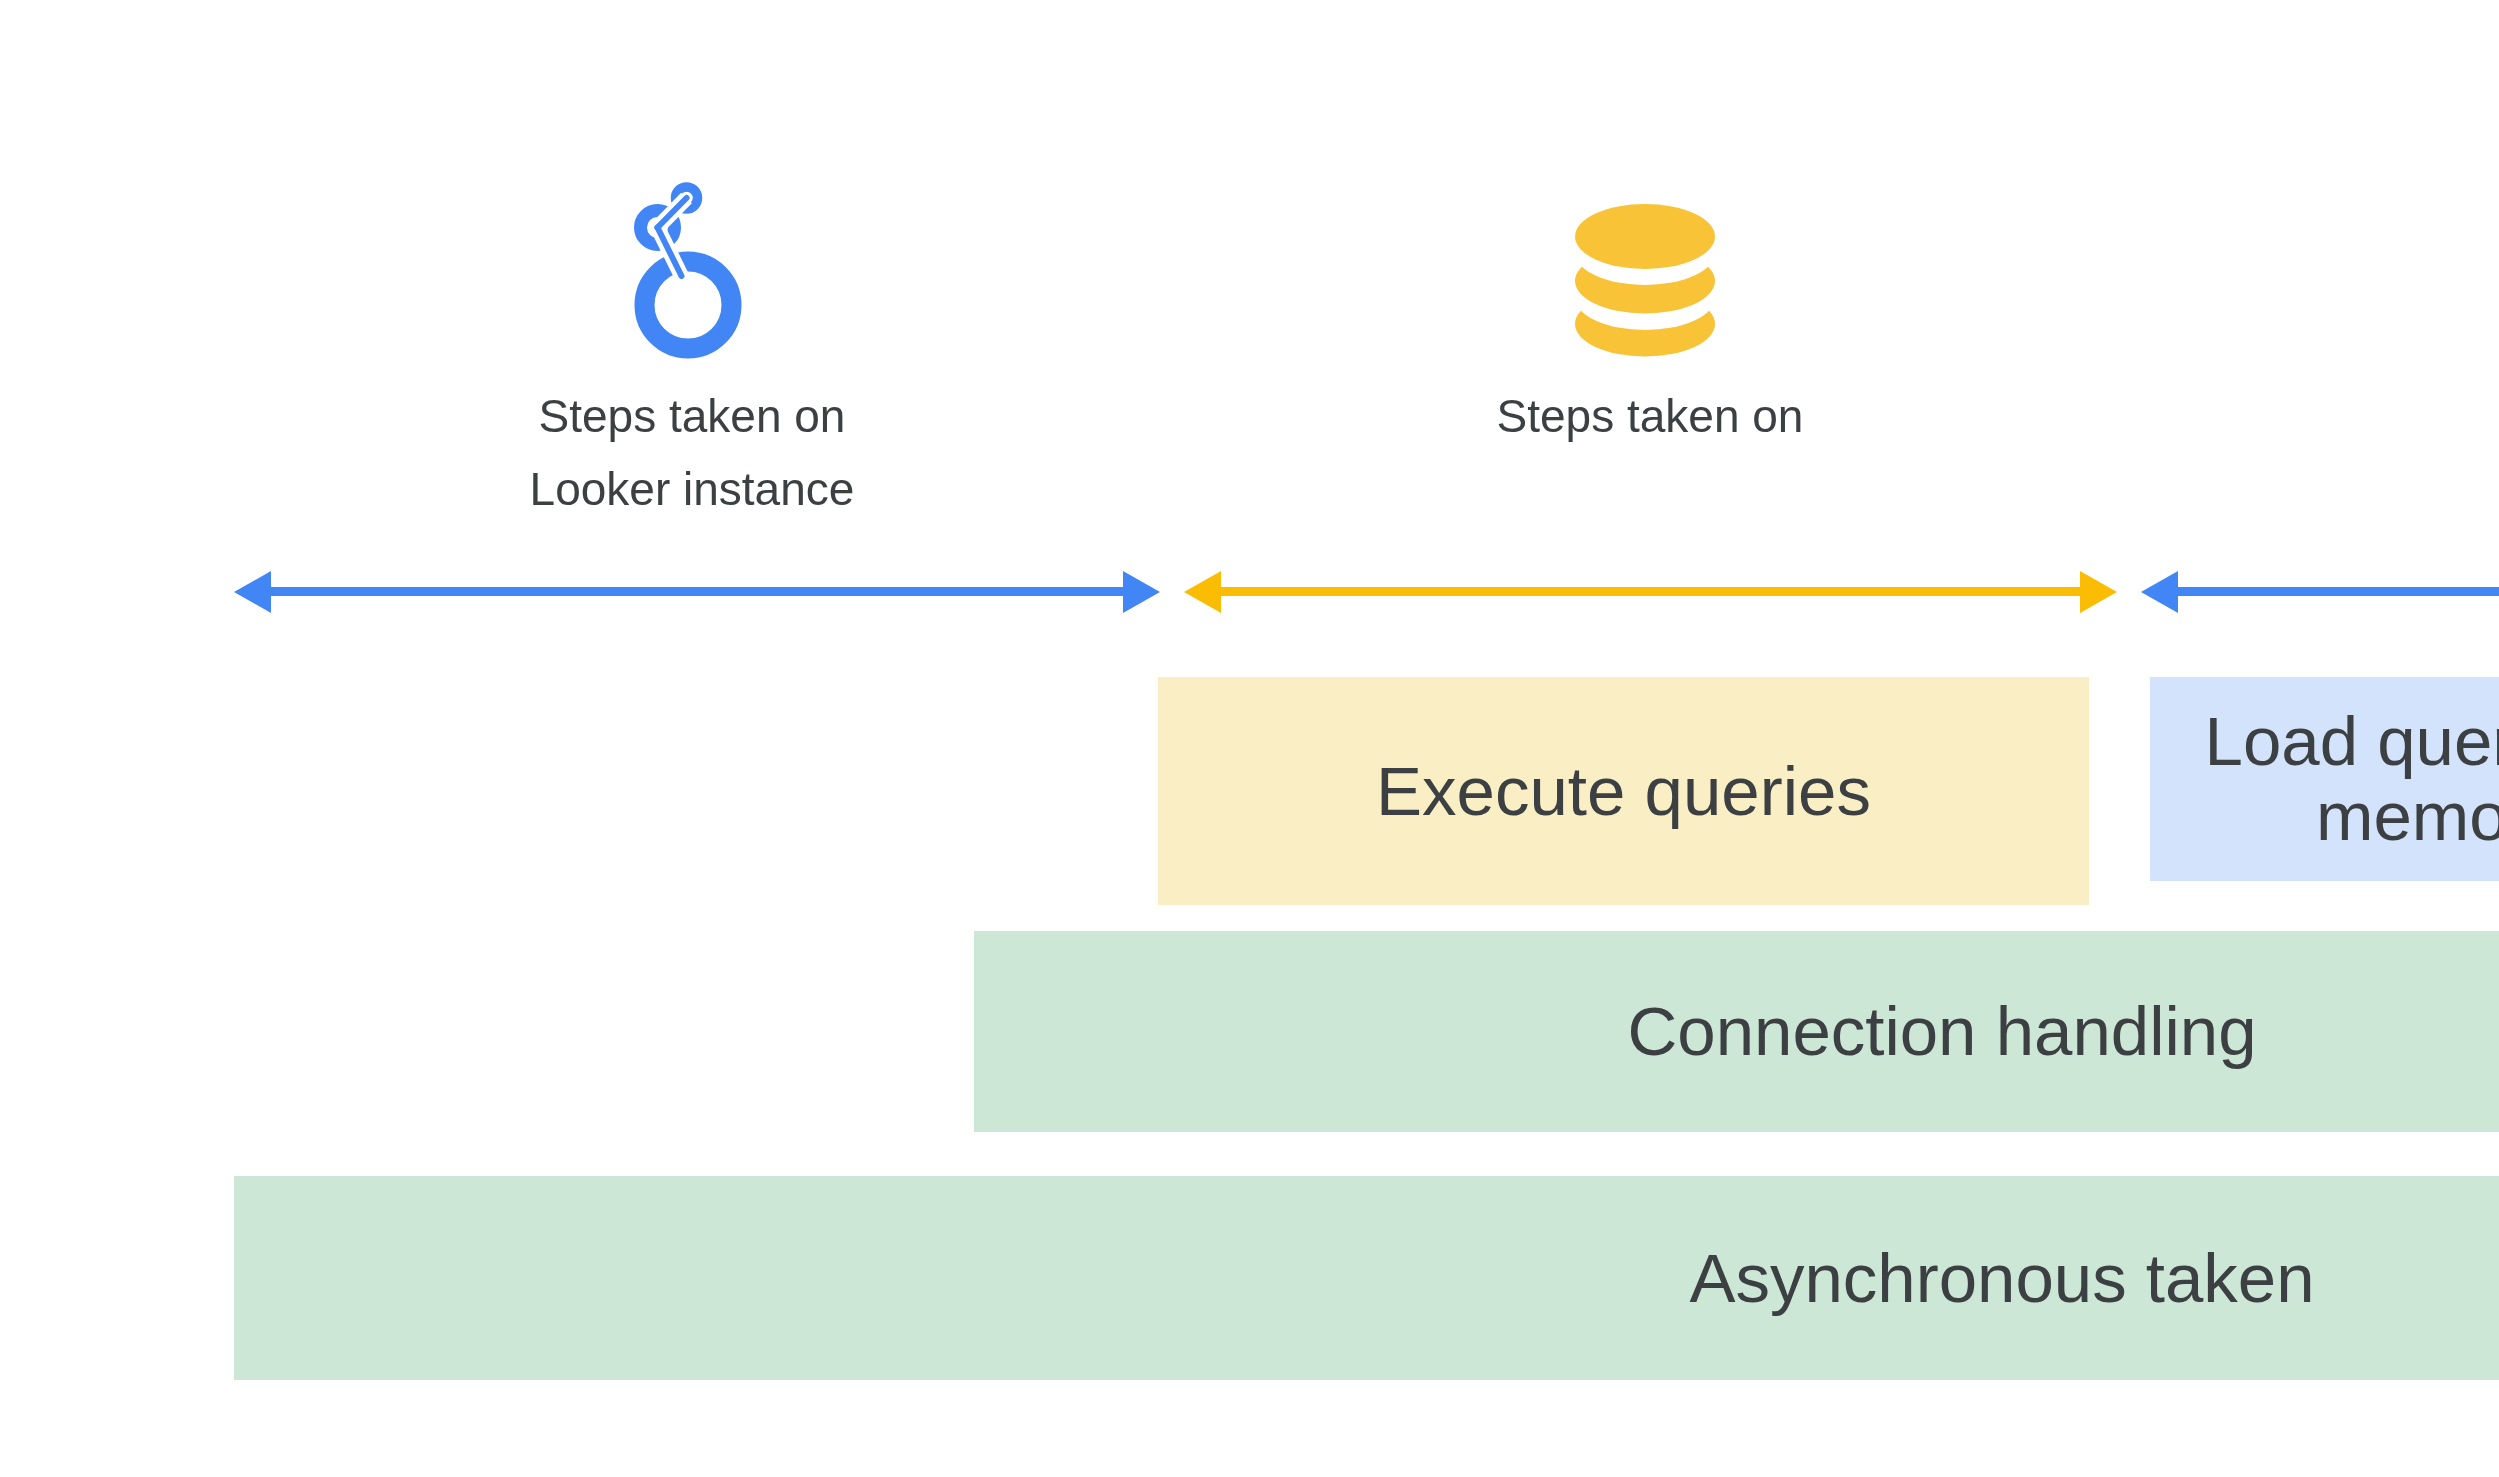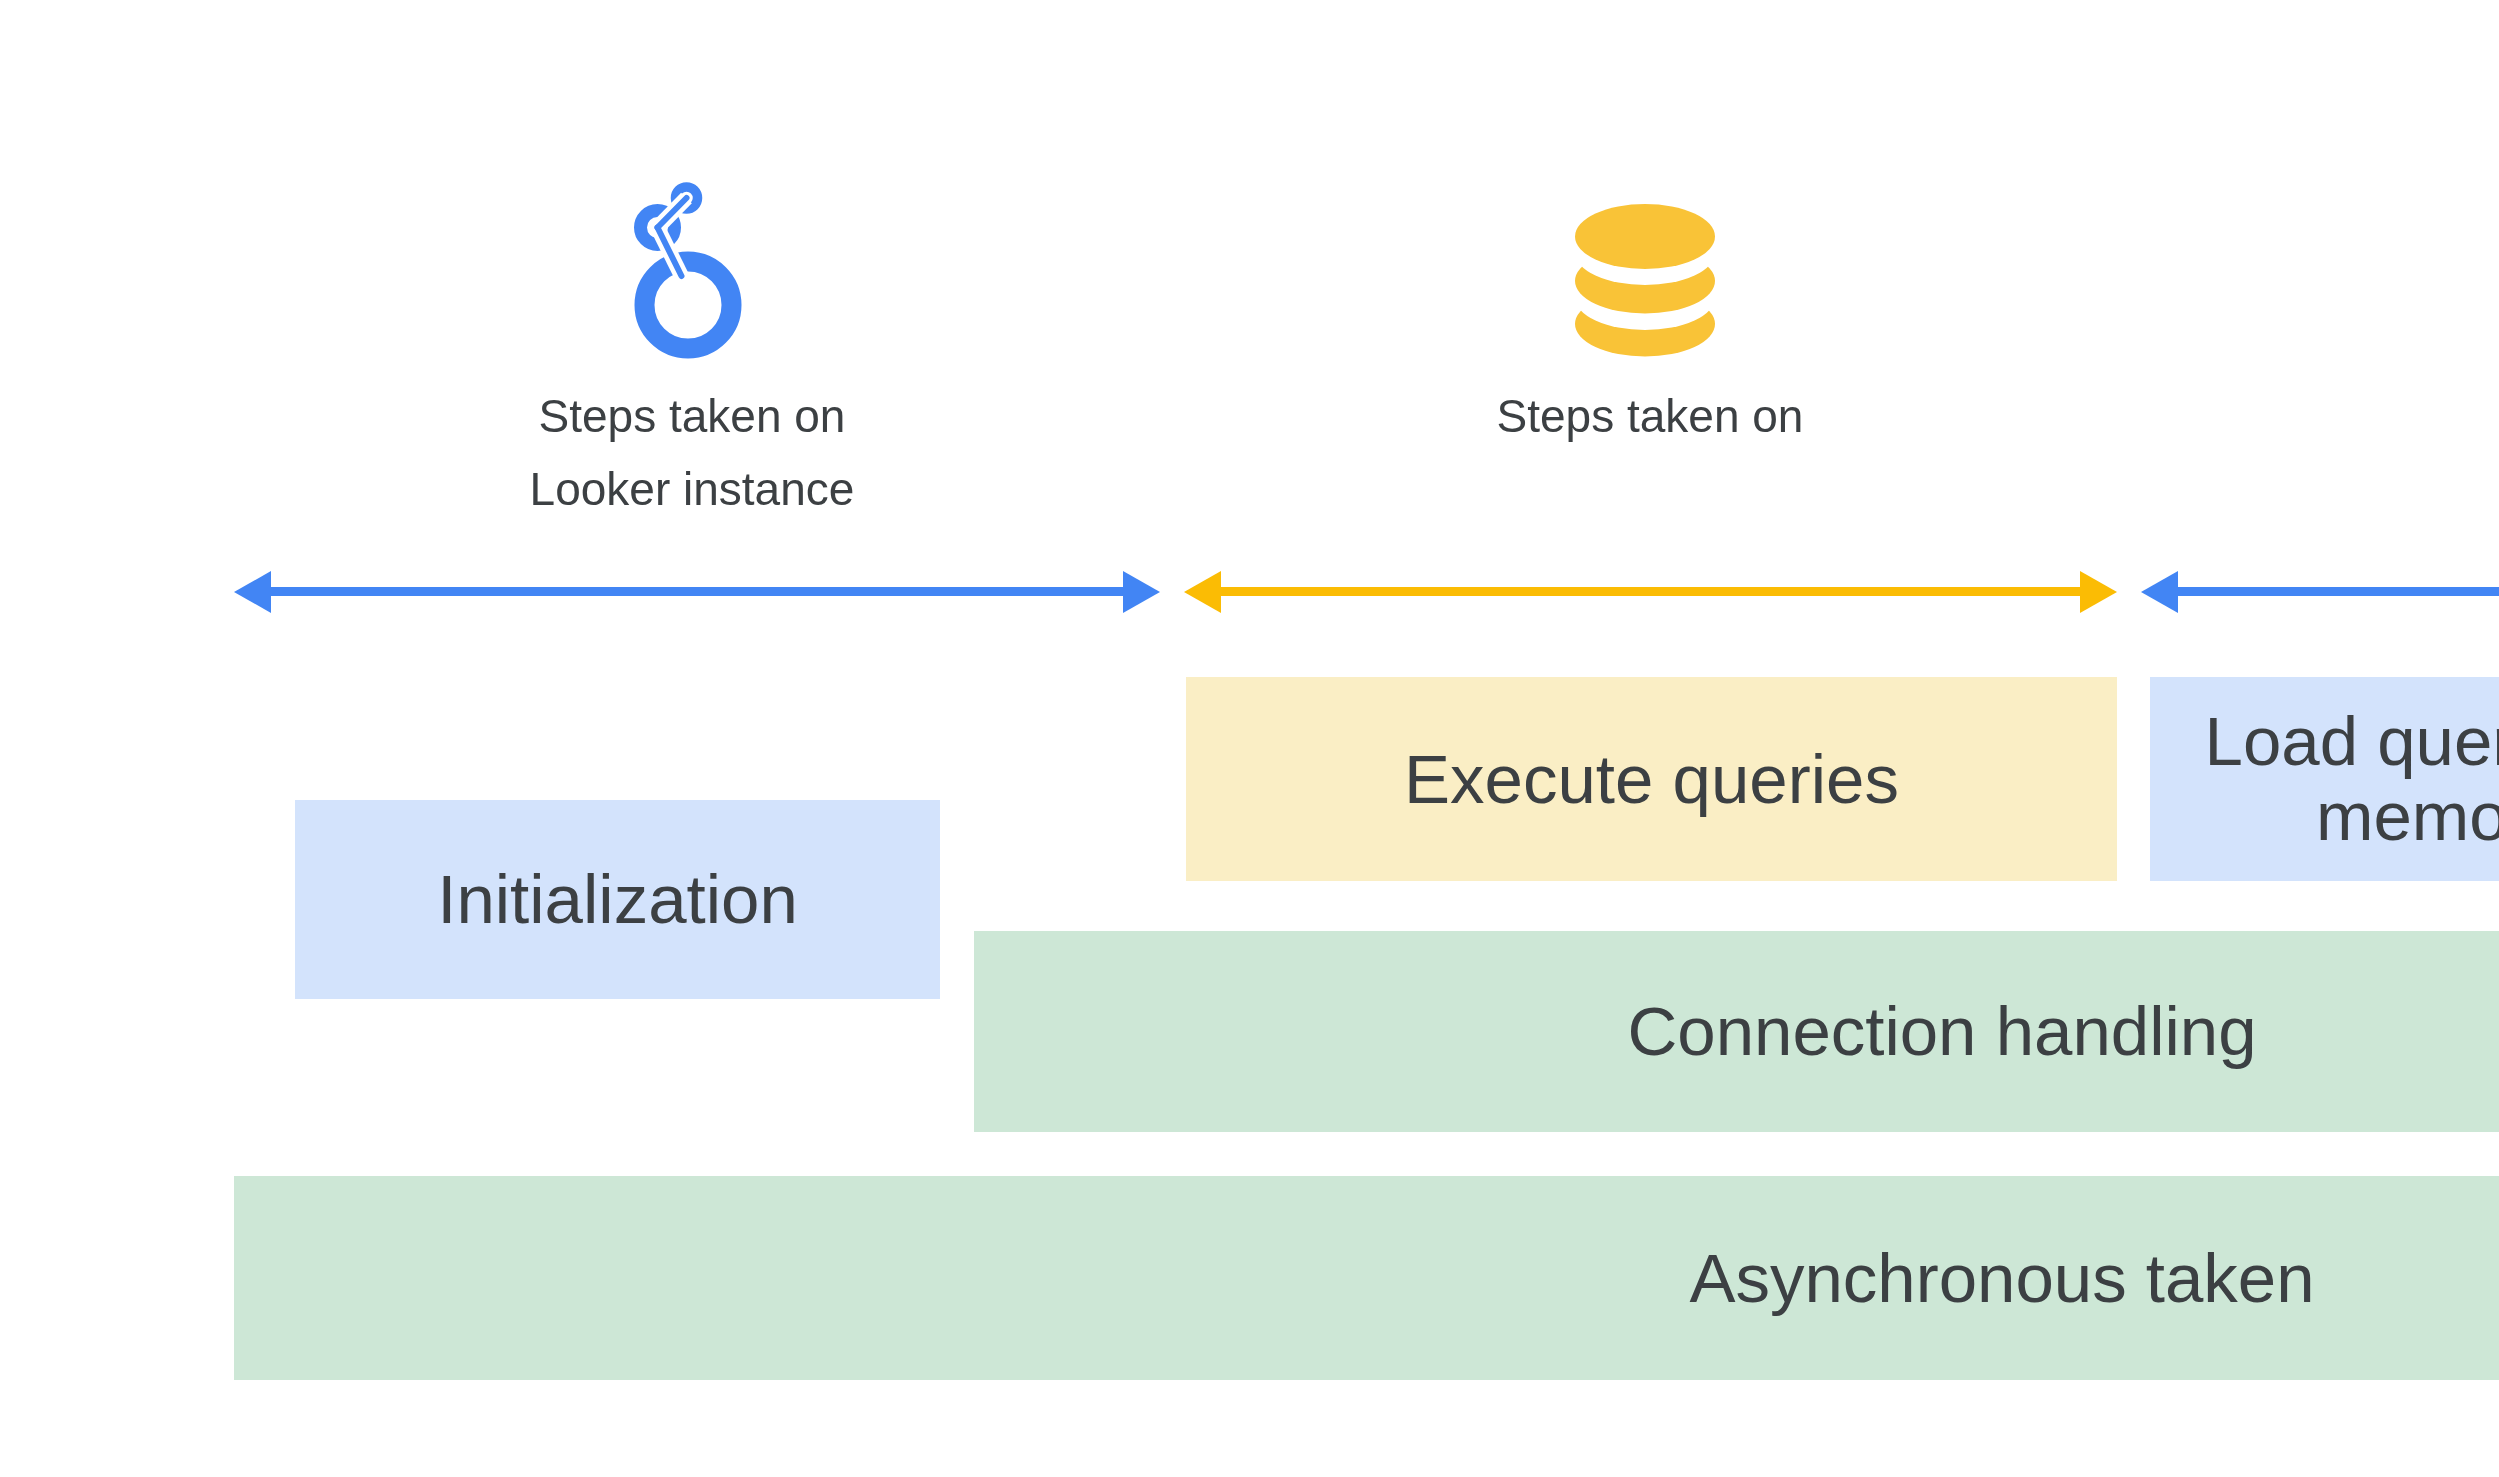--- a/index.html
+++ b/index.html
@@ -98,31 +98,28 @@
     <div class="shaft yellow-bg" style="left:1219px;width:863px"></div>
     <div class="head head-right-yellow abs" style="left:2080px"></div>
   </div>
 
   <div>
     <div class="head head-left-blue abs" style="left:2141px"></div>
     <div class="shaft blue-bg" style="left:2176px;width:1546px"></div>
 
   </div>
 
-  <div class="box box-yellow" style="left:1186px;top:677px;width:931px;height:204px">
+  <div class="box box-yellow" style="left:1158px;top:677px;width:931px;height:228px">
     <span>Execute queries</span>
   </div>
 
   <div class="box box-blue" style="left:2150px;top:677px;width:581px;height:204px">
     <span>Load queries in memory</span>
   </div>
 
-  <div class="box box-blue" style="left:295px;top:800px;width:645px;height:199px">
-    <span>Initialization</span>
-  </div>
 
   <div class="box box-green" style="left:974px;top:931px;width:1936px;height:201px">
     <span>Connection handling</span>
   </div>
 
   <div class="box box-green" style="left:234px;top:1176px;width:3536px;height:204px">
     <span>Asynchronous taken</span>
   </div>
 
 </div>

